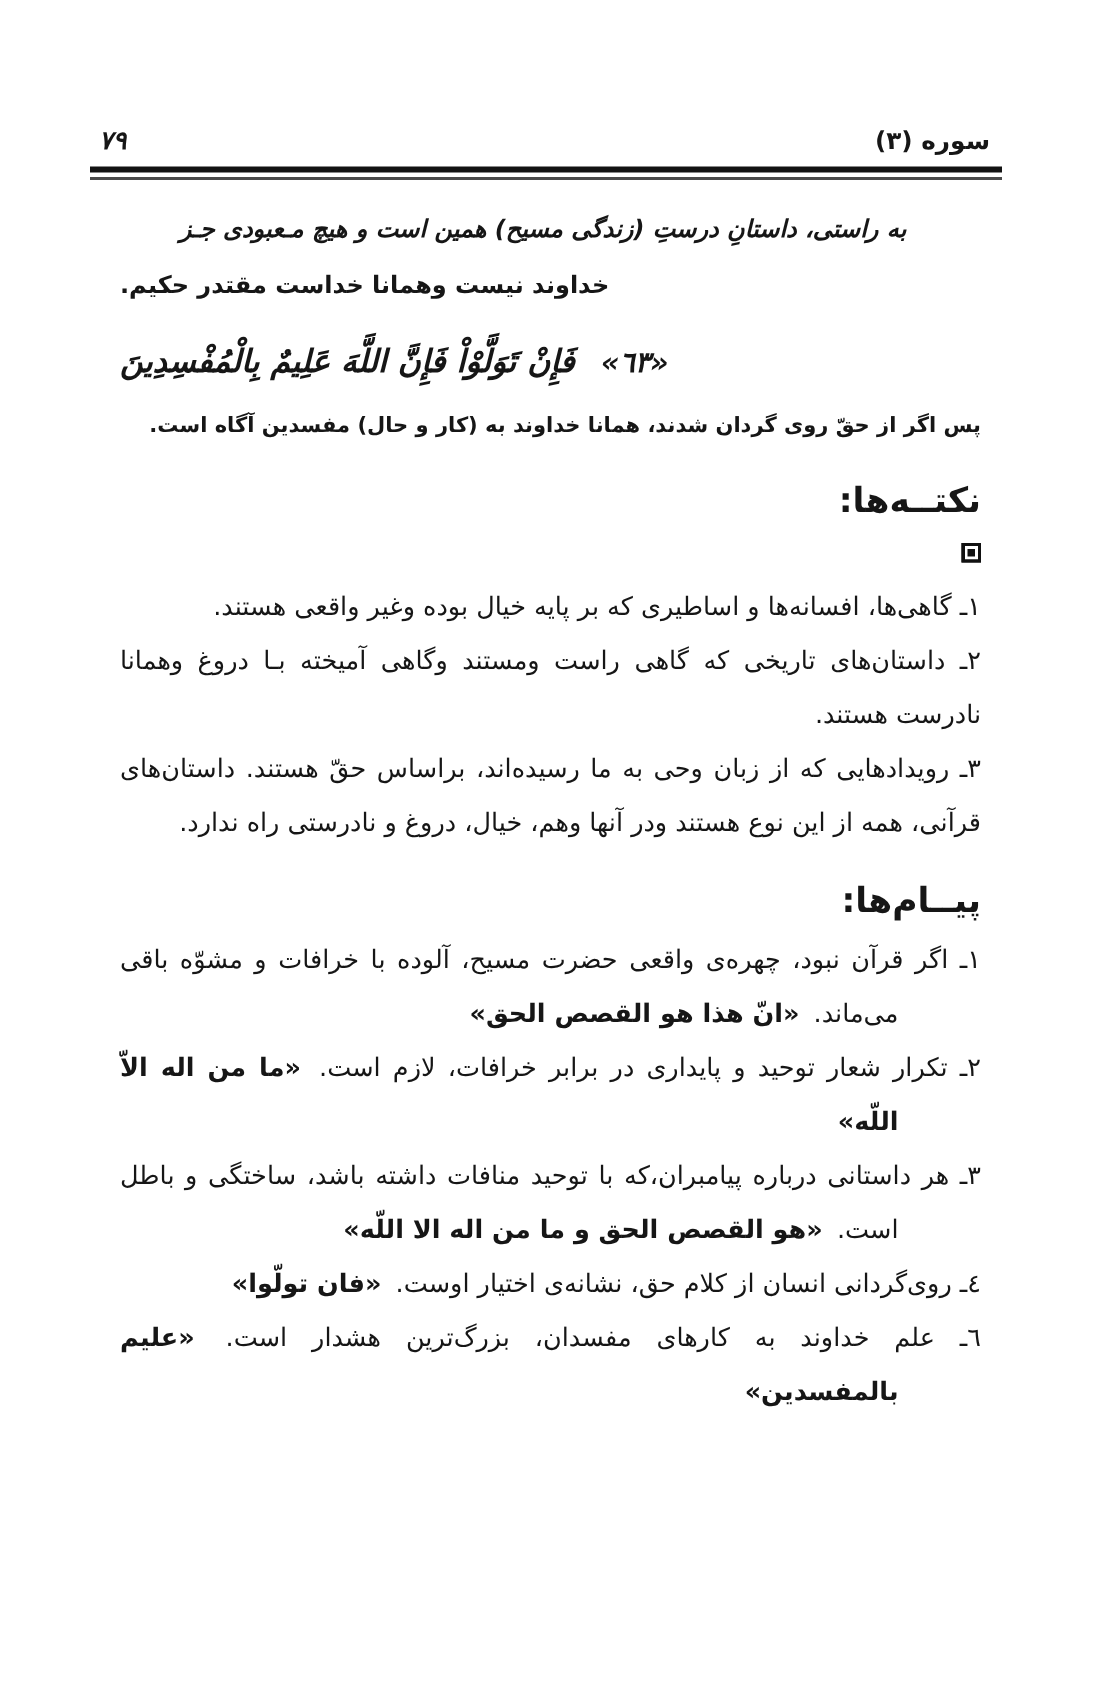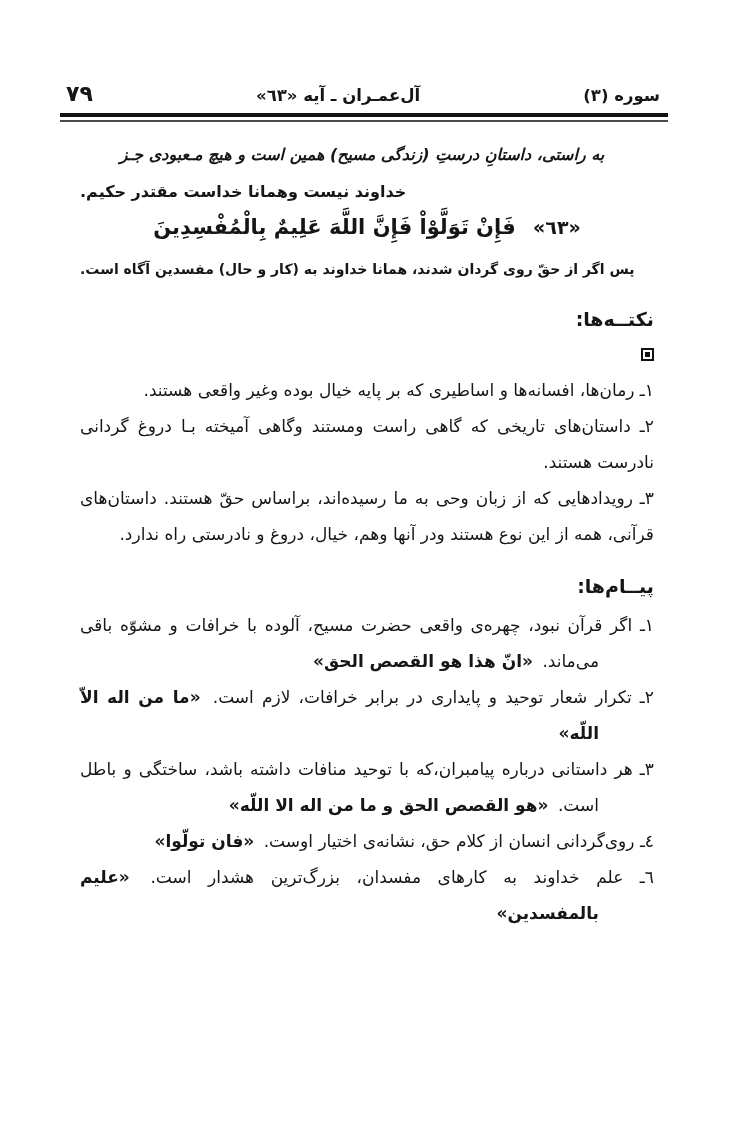--- a/index.html
+++ b/index.html
@@ -24,55 +24,57 @@
   }
   .page-header {
     display: flex;
     justify-content: space-between;
     align-items: baseline;
     margin: 0 70px 0 66px;
     font-weight: bold;
     font-size: 16.5px;
     line-height: 24px;
   }
-  .page-header .hdr-num { font-size: 22px; }
+  .page-header .hdr-num { font-size: 17px; font-style: italic; }
   .divider {
     margin: 5px 62px 0 60px;
     height: 3px;
     border-top: 4px solid #121212;
     border-bottom: 2px solid #4a4a4a;
   }
   .content {
     margin: 14px 76px 0 80px;
   }
   .intro {
     font-weight: bold;
     font-size: 16px;
     line-height: 37px;
   }
   .intro-l1 { text-align: center; padding-right: 10px; font-style: italic; }
   .intro-l2 { text-align: left; }
   .verse {
-    text-align: center;
+    margin-top: 16px;
+    text-align: left;
     font-weight: bold;
     font-size: 21px;
     line-height: 34px;
     letter-spacing: 0.3px;
+    font-style: italic;
   }
   .verse .vnum { margin-left: 10px; font-size: 19px; }
   .vtrans {
     margin-top: 12px;
-    text-align: left;
+    text-align: right;
     font-weight: bold;
     font-size: 14px;
     line-height: 26px;
   }
   .sec {
     margin: 21px 0 0;
-    font-size: 19px;
+    font-size: 23px;
     font-weight: bold;
     line-height: 33px;
   }
   .sec2 { margin-top: 18px; margin-bottom: 4px; }
   .body {
     margin: 0;
     font-size: 17px;
     line-height: 36px;
     text-align: justify;
     text-align-last: right;
@@ -97,21 +99,20 @@
     margin-right: 4px;
   }
 </style>
 </head>
 <body>
 
 <div class="page">
 
   <header class="page-header">
     <span>سوره (٣)</span>
-    <span>آل‌عمـران ـ آیه «٦٣»</span>
     <span class="hdr-num">٧٩</span>
   </header>
 
   <div class="divider"></div>
 
   <div class="content">
 
     <section class="intro">
       <div class="intro-l1">به راستی، داستانِ درستِ (زندگی مسیح) همین است و هیچ مـعبودی جـز</div>
       <div class="intro-l2">خداوند نیست وهمانا خداست مقتدر حکیم.</div>
@@ -123,22 +124,22 @@
     </div>
 
     <div class="vtrans">پس اگر از حقّ روی گردان شدند، همانا خداوند به (کار و حال) مفسدین آگاه است.</div>
 
     <h2 class="sec">نکتــه‌ها:</h2>
 
     <p class="body">
       <span class="bullet"></span>
     </p>
 
-    <p class="body">١ـ رمان‌ها، افسانه‌ها و اساطیری که بر پایه خیال بوده وغیر واقعی هستند.</p>
-    <p class="body">٢ـ داستان‌های تاریخی که گاهی راست ومستند وگاهی آمیخته بـا دروغ گردانی نادرست هستند.</p>
+    <p class="body">١ـ گاهی‌ها، افسانه‌ها و اساطیری که بر پایه خیال بوده وغیر واقعی هستند.</p>
+    <p class="body">٢ـ داستان‌های تاریخی که گاهی راست ومستند وگاهی آمیخته بـا دروغ وهمانا نادرست هستند.</p>
     <p class="body">٣ـ رویدادهایی که از زبان وحی به ما رسیده‌اند، براساس حقّ هستند. داستان‌های قرآنی، همه از این نوع هستند ودر آنها وهم، خیال، دروغ و نادرستی راه ندارد.</p>
 
     <h2 class="sec sec2">پیــام‌ها:</h2>
 
     <p class="body msg">
       <span>١ـ اگر قرآن نبود، چهره‌ی واقعی حضرت مسیح، آلوده با خرافات و مشوّه باقی می‌ماند.</span>
       <span class="quote">«انّ هذا هو القصص الحق»</span>
     </p>
     <p class="body msg">
       <span>٢ـ تکرار شعار توحید و پایداری در برابر خرافات، لازم است.</span>

